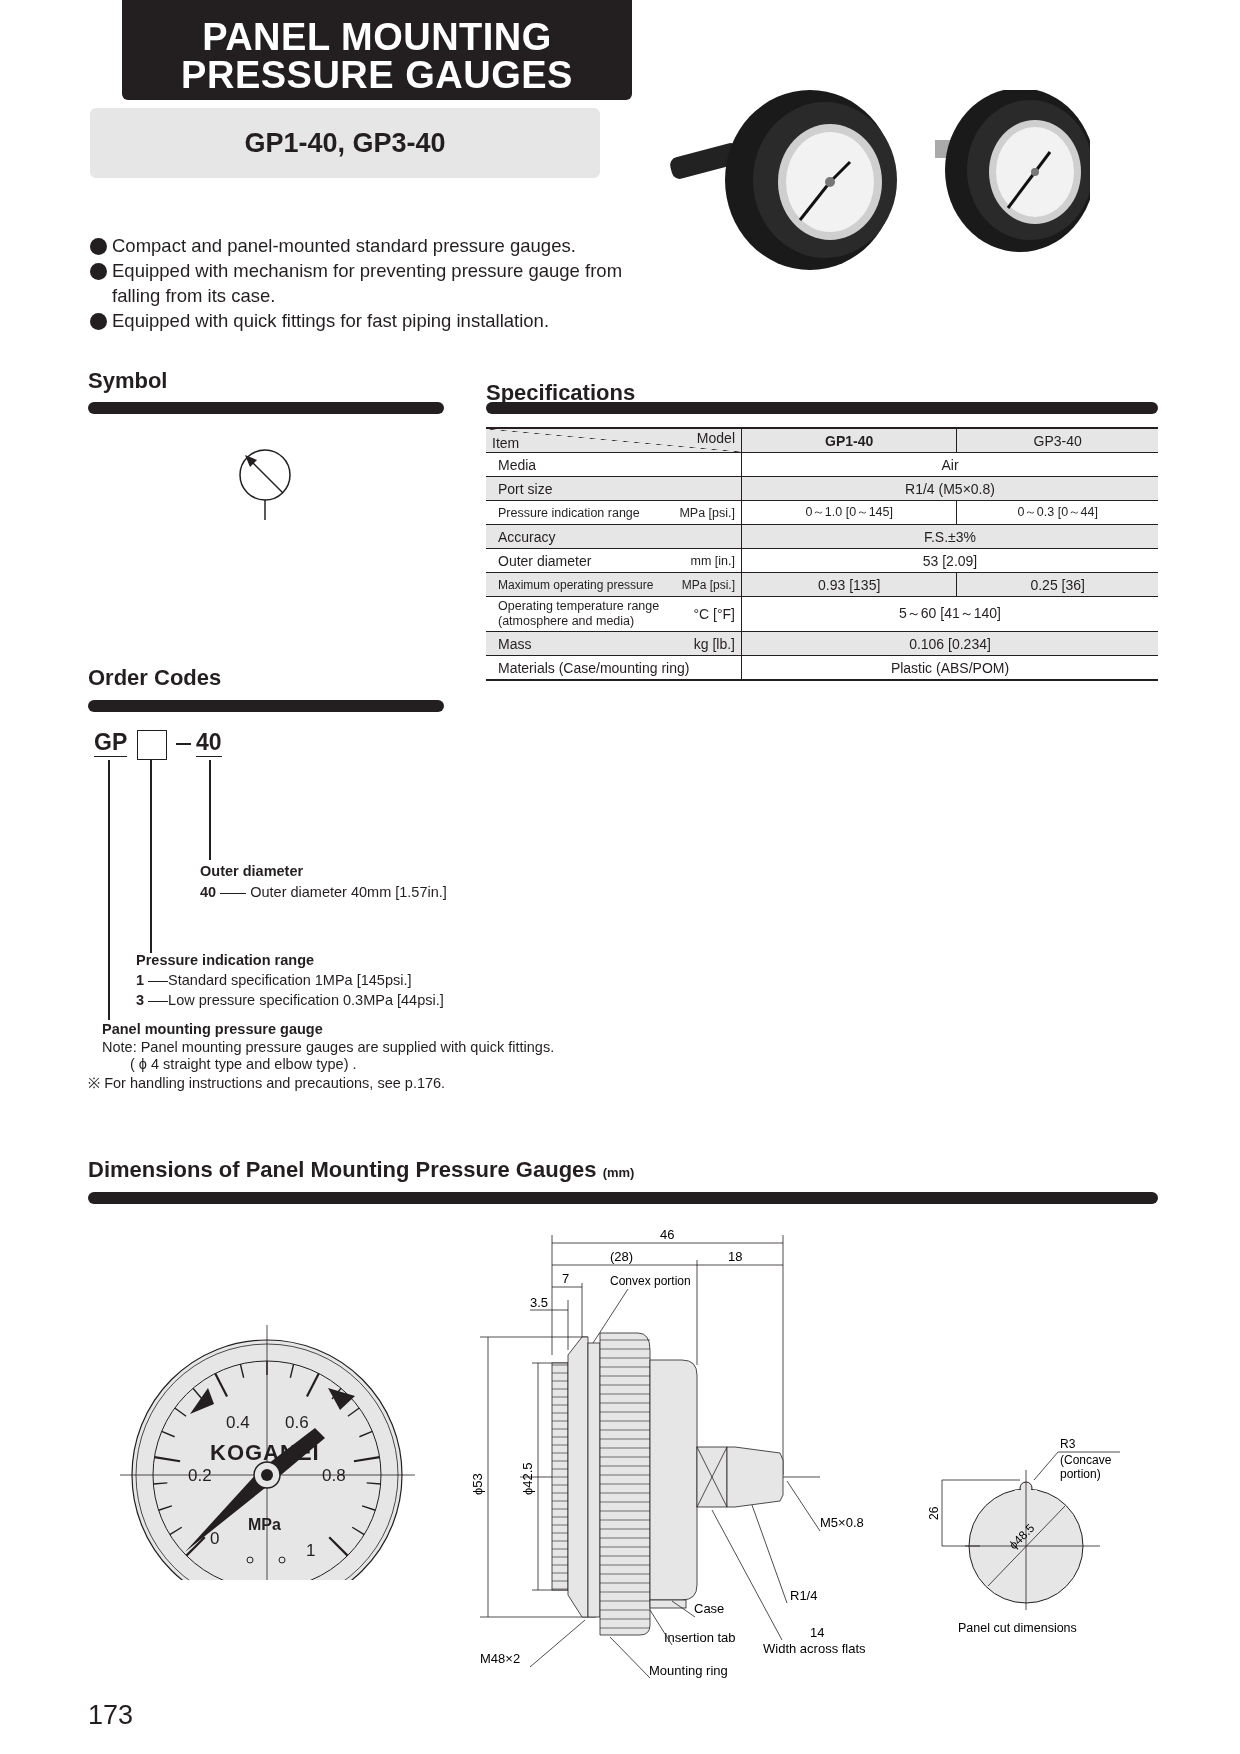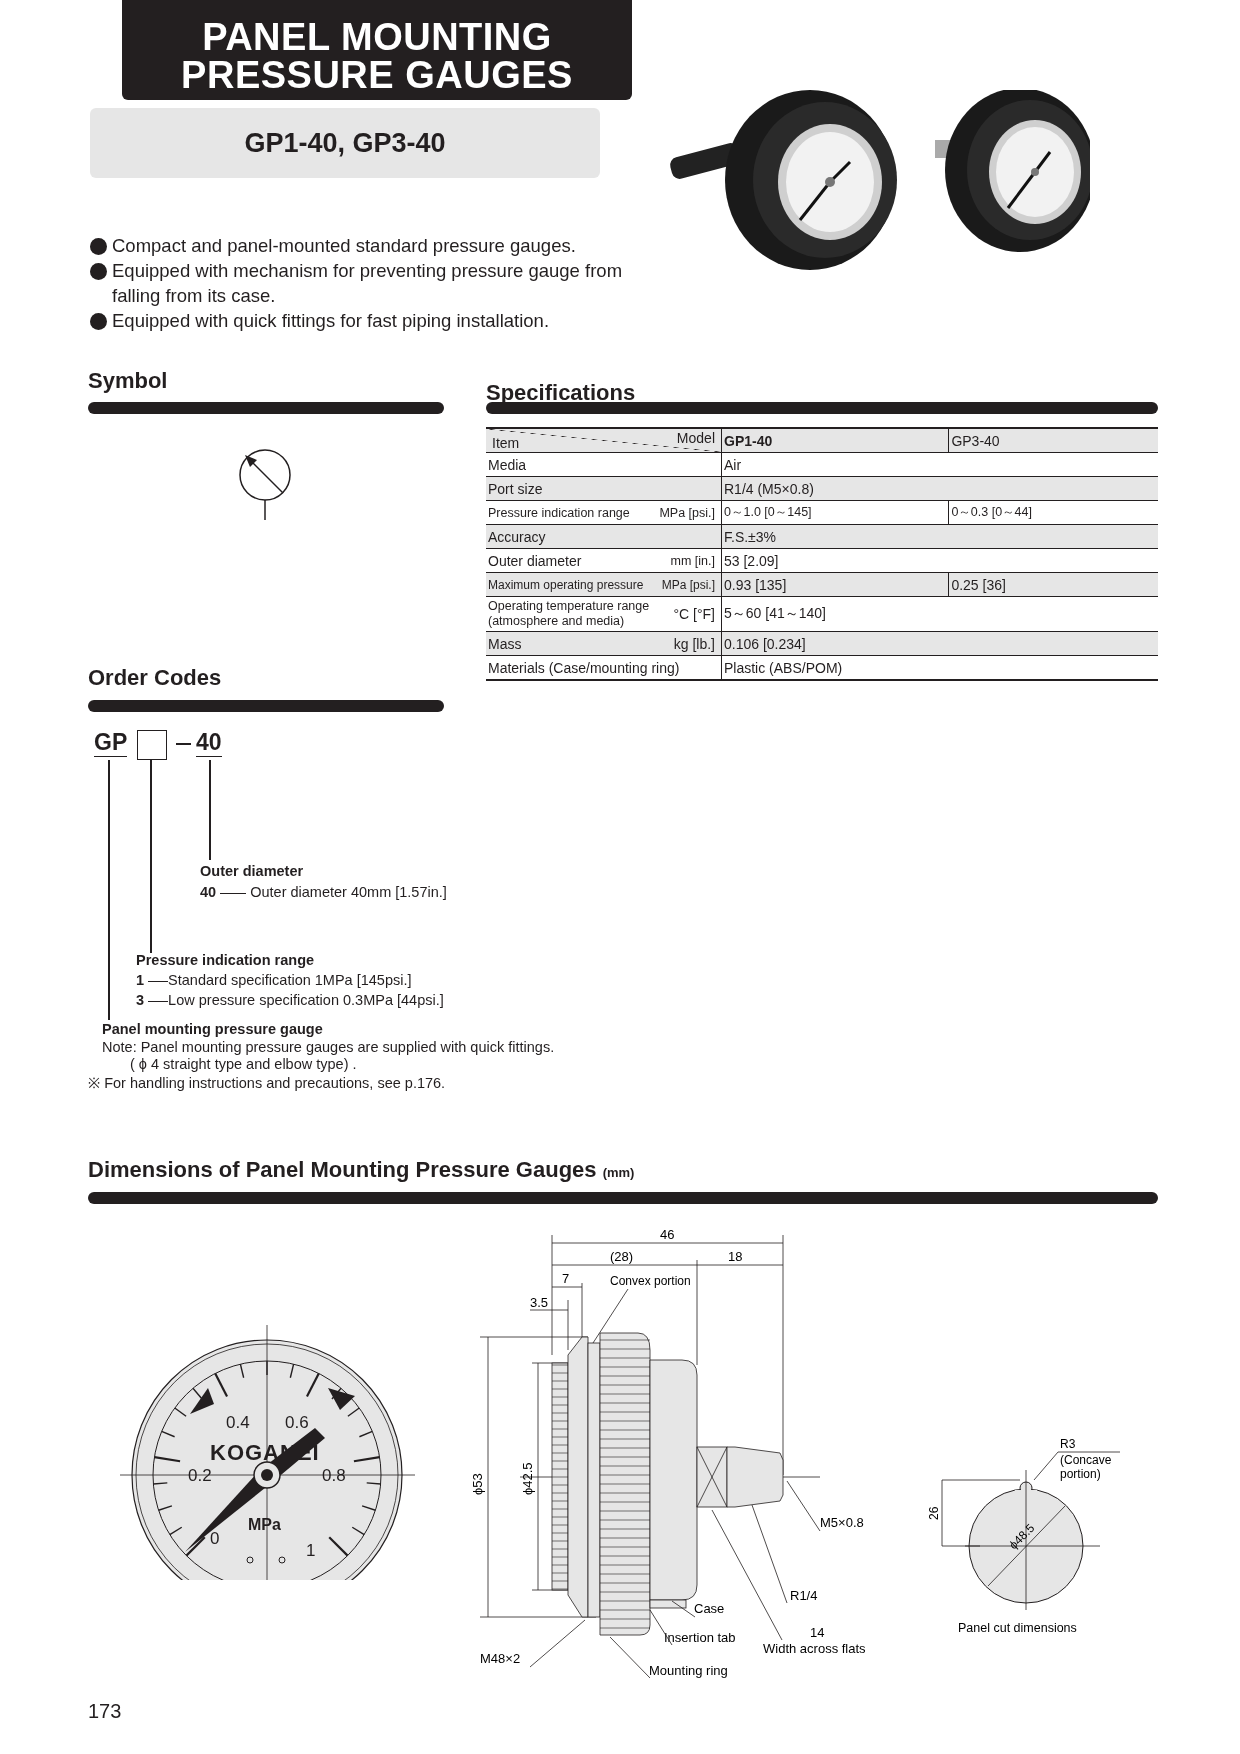--- a/index.html
+++ b/index.html
@@ -6,23 +6,23 @@
   body { width:1240px; height:1754px; position:relative; overflow:hidden; font-family:"Liberation Sans", sans-serif; color:#231f20; }
   .abs { position:absolute; }
   .title-box { left:90px; top:0; width:510px; height:100px; background:#231f20; border-radius:0 0 6px 6px; color:#fff; text-align:center; font-weight:bold; font-size:38px; line-height:38px; padding-top:18px; box-sizing:border-box; letter-spacing:0.5px;margin-left:32px; }
   .sub-box { left:90px; top:108px; width:510px; height:70px; background:#e6e6e6; border-radius:6px; text-align:center; font-weight:bold; font-size:27px; line-height:70px; }
   .bullets { left:90px; top:233px; width:540px; font-size:18.5px; line-height:25px; }
   .bullets .b { position:relative; padding-left:22px; }
   .bullets .b::before { content:""; position:absolute; left:0; top:5px; width:17px; height:17px; border-radius:50%; background:#231f20; }
   .sec-title { font-weight:bold; font-size:22px; }
   .bar { height:12px; background:#231f20; border-radius:6px; }
   table.spec { border-collapse:collapse; font-size:14px; width:672px; }
-  table.spec td { border-bottom:1px solid #231f20; padding:0 2px; height:23px; }
+  table.spec td { border-bottom:1px solid #231f20; padding:0 12px; height:23px; }
   table.spec tr.shade td { background:#e6e6e6; }
-  table.spec td.c { }
+  table.spec td.c { text-align:center; }
   table.spec td.lab { border-right:1px solid #231f20; width:231px; position:relative; }
   .lab .unit { position:absolute; right:6px; top:50%; transform:translateY(-50%); }
   .small { font-size:12.5px; }
   .oc-text { font-size:14.5px; }
   .oc-bold { font-weight:bold; }
   .line { position:absolute; background:#231f20; }
   .dimlabel { font-size:13px; position:absolute; white-space:nowrap; }
 </style>
 </head>
 <body>
@@ -348,13 +348,13 @@
   <line x1="114" y1="60" x2="138" y2="32" stroke="#231f20" stroke-width="0.8"></line>
   <line x1="138" y1="32" x2="200" y2="32" stroke="#231f20" stroke-width="0.8"></line>
   <text x="140" y="28" font-size="12">R3</text>
   <text x="140" y="44" font-size="12">(Concave</text>
   <text x="140" y="58" font-size="12">portion)</text>
   <text x="0" y="0" font-size="12" transform="translate(18,100) rotate(-90)">26</text>
   <text x="0" y="0" font-size="12" transform="translate(94,130) rotate(-45)">ϕ48.5</text>
   <text x="38" y="212" font-size="12.5">Panel cut dimensions</text>
 </svg>
 
-<div class="abs" style="left:88px;top:1700px;font-size:20px">173</div>
+<div class="abs" style="left:88px;top:1700px;font-size:27px">173</div>
 
 </body></html>

